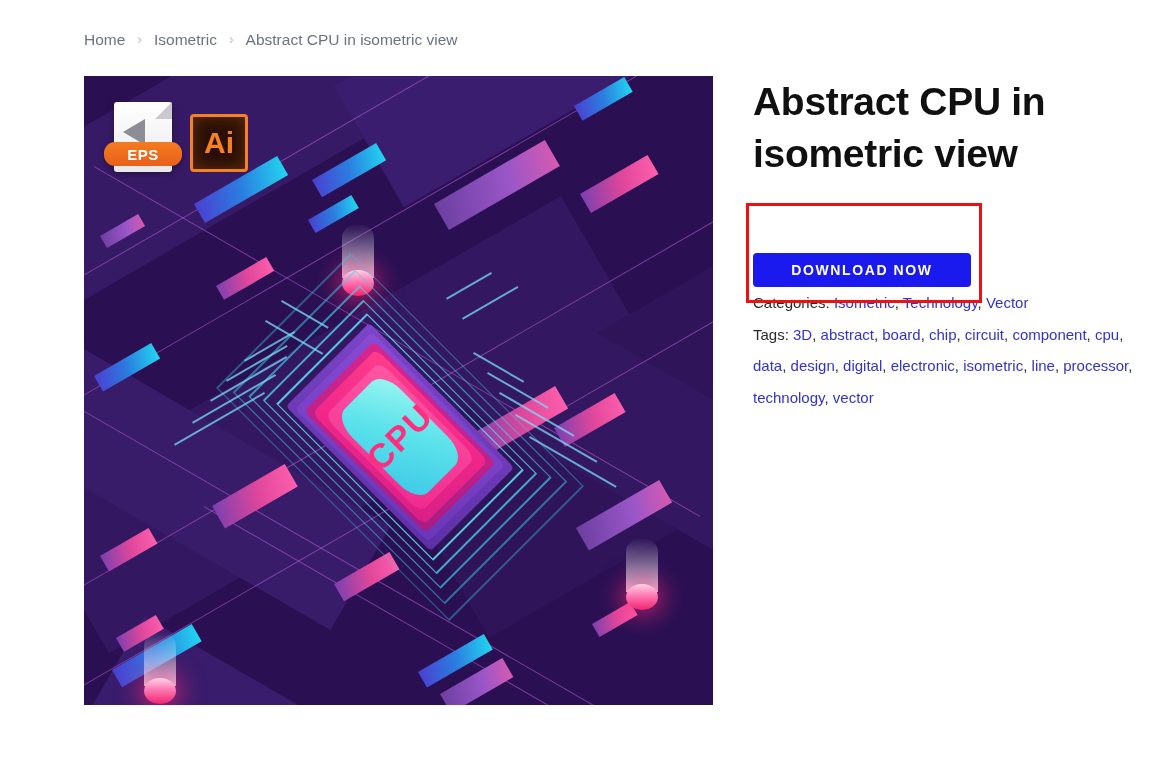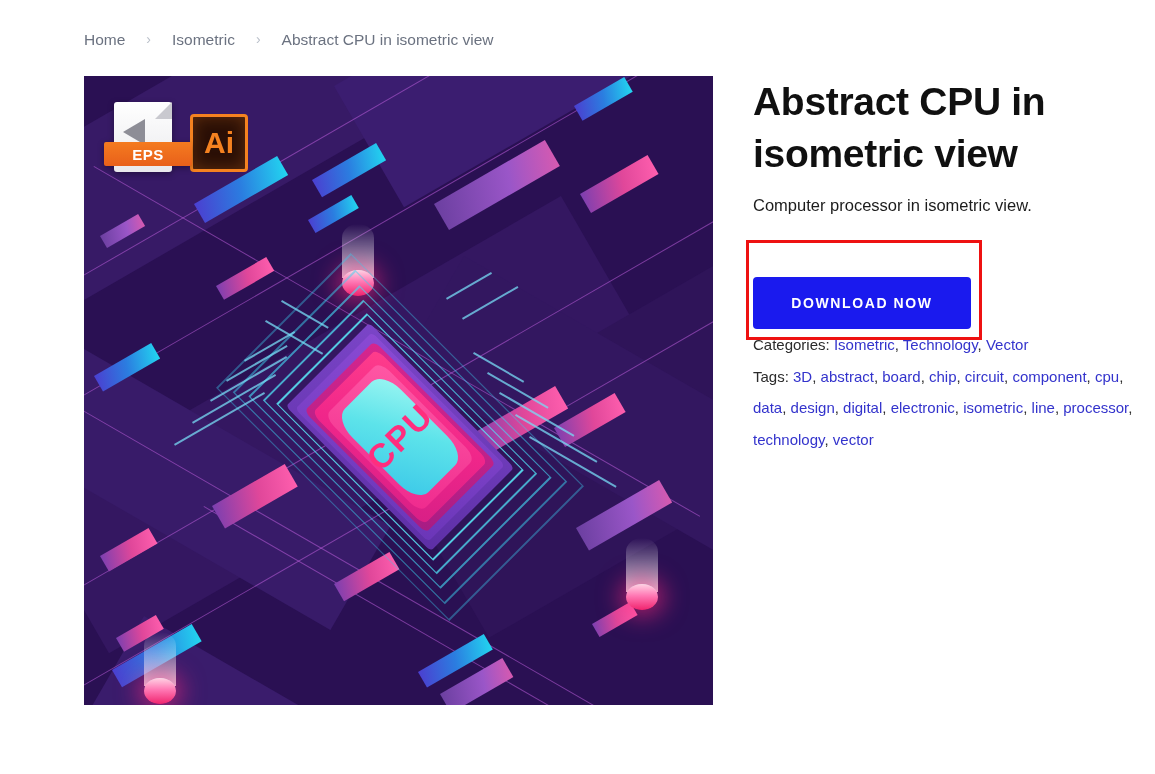--- a/index.html
+++ b/index.html
@@ -9,21 +9,21 @@
     background: #ffffff;
     font-family: "Liberation Sans", sans-serif;
     overflow: hidden;
   }
   .page { position: relative; width: 1155px; height: 774px; background:#fff; }
 
   
   .breadcrumb {
     position: absolute; left: 84px; top: 31px;
     font-size: 15.5px; color: #6b7280; white-space: nowrap;
-    display: flex; align-items: center; gap: 10px;
+    display: flex; align-items: center; gap: 1px;
   }
   .breadcrumb a { color: #6b7280; text-decoration: none; }
   .breadcrumb .sep {
     color: #b9bfc9; font-size: 14px; margin: 0 11px; display:inline-block;
     transform: translateY(-1px);
   }
   .breadcrumb .current { color: #6b7280; }
 
   
   .hero {
@@ -97,23 +97,23 @@
     position:absolute; right:0; top:0; width:17px; height:17px;
     background:#c9c9cf; clip-path: polygon(0 0, 100% 100%, 0 100%);
     transform: scaleX(-1);
   }
   .eps .play {
     position:absolute; left:9px; top:17px; width:0;height:0;
     border-top:13px solid transparent; border-bottom:13px solid transparent;
     border-right:22px solid #8d8d96;
   }
   .eps .band {
-    position:absolute; left:-10px; top:40px; width:88px; height:24px;
+    position:absolute; left:-10px; top:40px; width:78px; height:24px;
     background: linear-gradient(180deg,#f47b20 0%, #e8601a 100%);
-    border-radius:2px; display:flex; align-items:center; justify-content:center;
+    border-radius:11px; display:flex; align-items:center; justify-content:center;
     color:#fff; font-weight:700; font-size:15px; letter-spacing:.5px;
   }
   .ai {
     width:58px; height:58px; background:#2a0f06;
     border:3px solid #f58220; border-radius:4px;
     display:flex; align-items:center; justify-content:center;
     color:#f58220; font-weight:700; font-size:30px;
     box-shadow: inset 0 0 16px rgba(245,130,32,.28);
   }
 
@@ -126,22 +126,22 @@
   .subtitle {
     margin: 14px 0 0 0; font-size: 16.5px; color: #1c1c1c; line-height:1.4;
   }
 
   .dlwrap { position:relative; margin-top: 24px; }
   .redbox {
     position:absolute; left:-7px; top:-1px; width: 236px; height: 100px;
     border: 3px solid #ee1111; background: transparent; pointer-events:none;
   }
   .dlbtn {
-    position:relative; margin-top: 36px; margin-left:0px;
-    width: 218px; height: 52px;
+    position:relative; margin-top: 49px; margin-left:0px;
+    width: 218px; height: 34px;
     background: #1a1aee; color:#fff; border:none; border-radius:4px;
     font-family:"Liberation Sans", sans-serif;
     font-size: 14px; font-weight:700; letter-spacing: 1.6px;
     cursor:pointer;
   }
 
   .meta { font-size: 15px; color:#2b2b2b; line-height: 2.12; }
   .meta .lbl { color:#2b2b2b; }
   .meta a { color:#3333cc; text-decoration:none; }
 </style>
@@ -252,21 +252,20 @@
           <div class="band">EPS</div>
         </div>
         <div class="ai">Ai</div>
       </div>
 
     </div>
   </div>
 
   <div class="rightcol">
     <h1 class="title">Abstract CPU in isometric view</h1>
-    <p class="subtitle">Computer processor in isometric view.</p>
 
     <div class="dlwrap">
       <div class="redbox"></div>
       <button class="dlbtn">DOWNLOAD NOW</button>
     </div>
 
     <div class="meta">
       <div>
         <span class="lbl">Categories:</span>
         <span>

